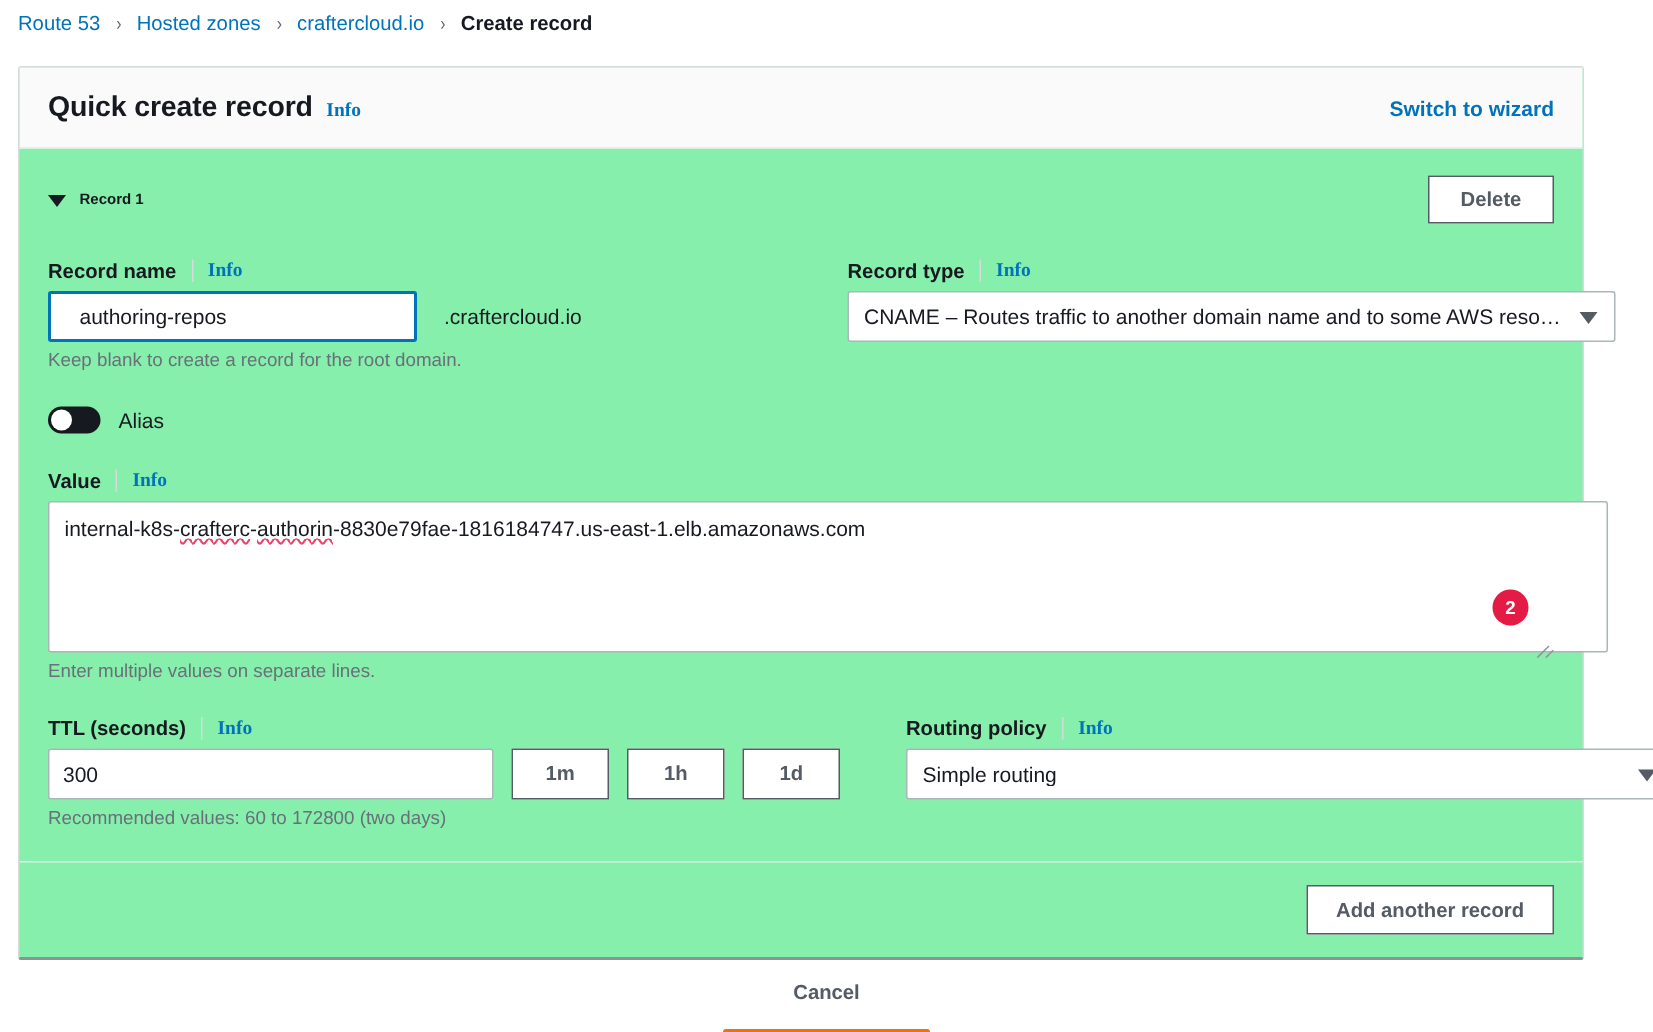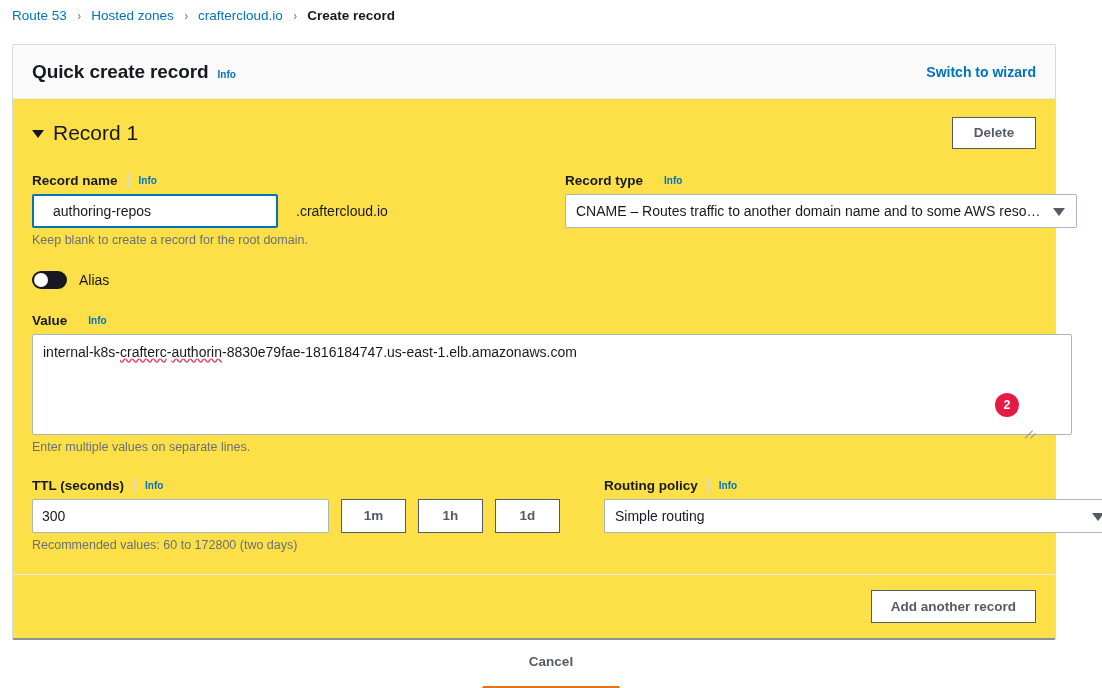--- a/index.html
+++ b/index.html
@@ -39,21 +39,21 @@
     display: inline-block;
     transform: scaleX(0.8);
   }
 
   
   .card {
     position: absolute;
     left: 12px;
     top: 44px;
     width: 1044px;
-    background: #fde047;
+    background: #86efac;
     border: 1px solid #d5dbdb;
     border-bottom: 2px solid #879596;
     border-radius: 2px;
   }
   .card-header {
     background: #fafafa;
     border-bottom: 1px solid #eaeded;
     height: 54px;
     display: flex;
     align-items: center;
@@ -66,24 +66,25 @@
     gap: 9px;
   }
   .card-title {
     font-size: 19px;
     font-weight: 700;
     color: #16191f;
     letter-spacing: -0.1px;
   }
   .info-link {
     color: #0073bb;
-    font-size: 10px;
+    font-size: 13px;
     font-weight: 700;
     cursor: pointer;
     text-decoration: none;
+    font-family: Liberation Serif, serif;
   }
   .switch-wizard {
     color: #0073bb;
     font-size: 14px;
     font-weight: 700;
     cursor: pointer;
     text-decoration: none;
   }
 
   
@@ -104,22 +105,22 @@
     cursor: pointer;
   }
   .caret {
     width: 0; height: 0;
     border-left: 6px solid transparent;
     border-right: 6px solid transparent;
     border-top: 8px solid #16191f;
     margin-top: 1px;
   }
   .record-label {
-    font-size: 21px;
-    font-weight: 400;
+    font-size: 10px;
+    font-weight: 700;
     color: #16191f;
   }
 
   
   .btn {
     font-family: "Liberation Sans", sans-serif;
     font-size: 13.5px;
     font-weight: 700;
     color: #545b64;
     background: #ffffff;

